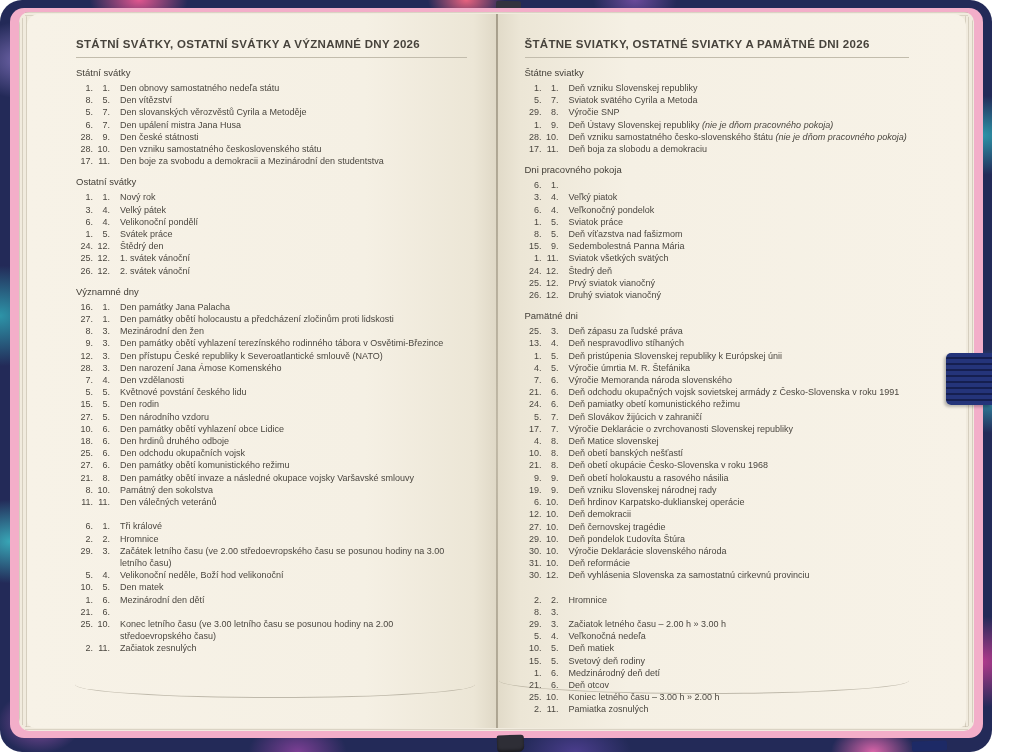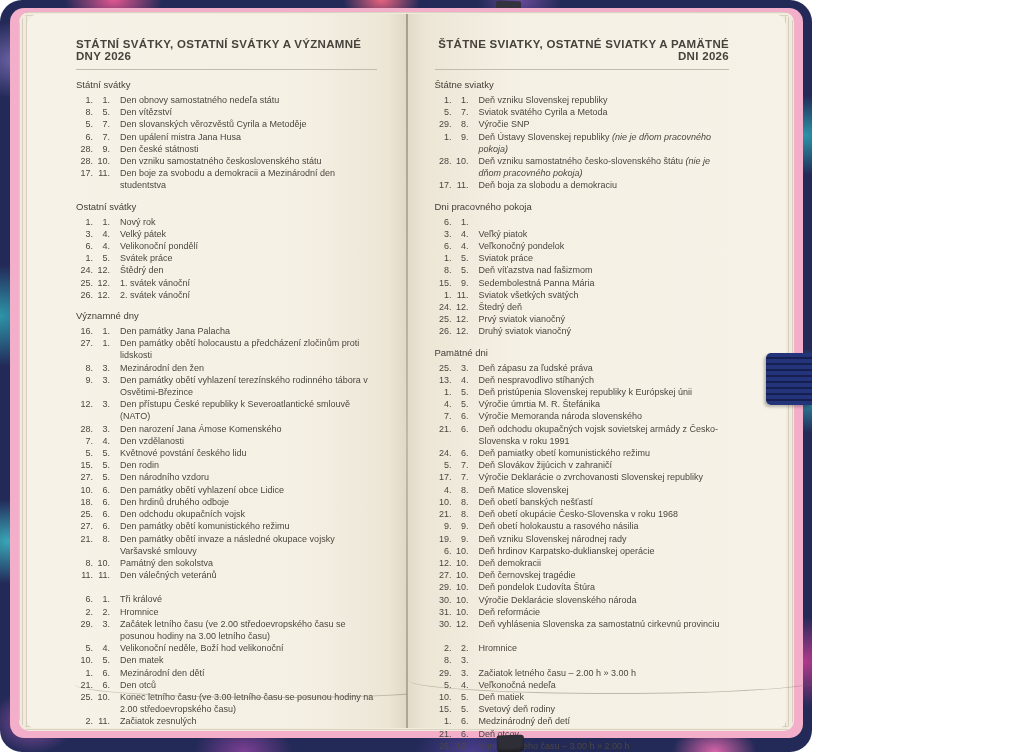--- a/index.html
+++ b/index.html
@@ -1,16 +1,16 @@
 <!DOCTYPE html>
 <html><head>
 <meta charset="utf-8">
 <style>
   html,body{margin:0;padding:0;background:#ffffff;}
-  .book{position:relative;width:812px;height:752px;overflow:hidden;font-family:"Liberation Sans",sans-serif;}
+  .book{position:relative;width:992px;height:752px;overflow:hidden;font-family:"Liberation Sans",sans-serif;}
   
   .cover{position:absolute;inset:0;border-radius:22px;background:
     radial-gradient(70px 55px at 2% 8%, #6f64a8 0%, transparent 70%),
     radial-gradient(90px 70px at 0% 42%, #2d94a8 0%, transparent 72%),
     radial-gradient(80px 60px at 1% 72%, #38a6b6 0%, transparent 70%),
     radial-gradient(60px 45px at 4% 96%, #8a4fa0 0%, transparent 70%),
     radial-gradient(70px 40px at 14% 0%, #e0568f 0%, transparent 70%),
     radial-gradient(55px 35px at 47% 0%, #e8627f 0%, transparent 70%),
     radial-gradient(60px 38px at 64% 0%, #6a4a9a 0%, transparent 70%),
     radial-gradient(70px 45px at 30% 100%, #7b3f94 0%, transparent 70%),
@@ -31,21 +31,21 @@
   .stack-top.t{top:0;}
   .stack-top.b{bottom:0;}
   
   .spread{position:absolute;top:14px;left:27px;right:26px;bottom:24px;display:flex;}
   .page{position:relative;width:50%;box-sizing:border-box;color:#4b4740;}
   .page.left{border-radius:12px 0 0 8px;background:linear-gradient(90deg,#f7f2e7 0%,#f5f0e4 72%,#ece6d6 95%,#dfd8c6 100%);padding:24px 30px 0 49px;}
   .page.right{border-radius:0 12px 8px 0;background:linear-gradient(270deg,#f7f2e7 0%,#f5f0e4 72%,#ece6d6 95%,#e1dac8 100%);padding:24px 57px 0 28px;}
   .gutter{position:absolute;left:50%;top:0;bottom:0;width:2px;transform:translateX(-1px);background:linear-gradient(180deg,rgba(110,100,80,.5),rgba(110,100,80,.28) 60%,rgba(110,100,80,.45));}
   
   .title{font-size:11.5px;font-weight:bold;letter-spacing:.3px;color:#47433c;margin:0;}
-  .page.right .title{text-align:right;}
+  .page.right .title{}
   .rule{border:0;border-top:1px solid #c2bcac;margin:7px 0 0 0;}
   .sec-head{font-size:9.5px;font-weight:normal;color:#423e37;margin:9px 0 4px 0;}
   .row{display:flex;font-size:9px;line-height:12.2px;}
   .row .d{width:17px;text-align:right;flex:none;}
   .row .m{width:17px;text-align:right;flex:none;}
   .row .t{margin-left:10px;flex:1;}
   .row .t i{font-style:italic;}
   .group.gap{margin-top:12px;}
   
   .curve{position:absolute;height:26px;border-bottom:1px solid rgba(125,117,99,.45);border-radius:50%;}
@@ -267,21 +267,20 @@
               <span class="t">Den matek</span>
             </div>
             <div class="row">
               <span class="d">1.</span>
               <span class="m">6.</span>
               <span class="t">Mezinárodní den dětí</span>
             </div>
             <div class="row">
               <span class="d">21.</span>
               <span class="m">6.</span>
-              <span class="t">Den otců</span>
             </div>
             <div class="row">
               <span class="d">25.</span>
               <span class="m">10.</span>
               <span class="t">Konec letního času (ve 3.00 letního času se posunou hodiny na 2.00 středoevropského času)</span>
             </div>
             <div class="row">
               <span class="d">2.</span>
               <span class="m">11.</span>
               <span class="t">Začiatok zesnulých</span>

